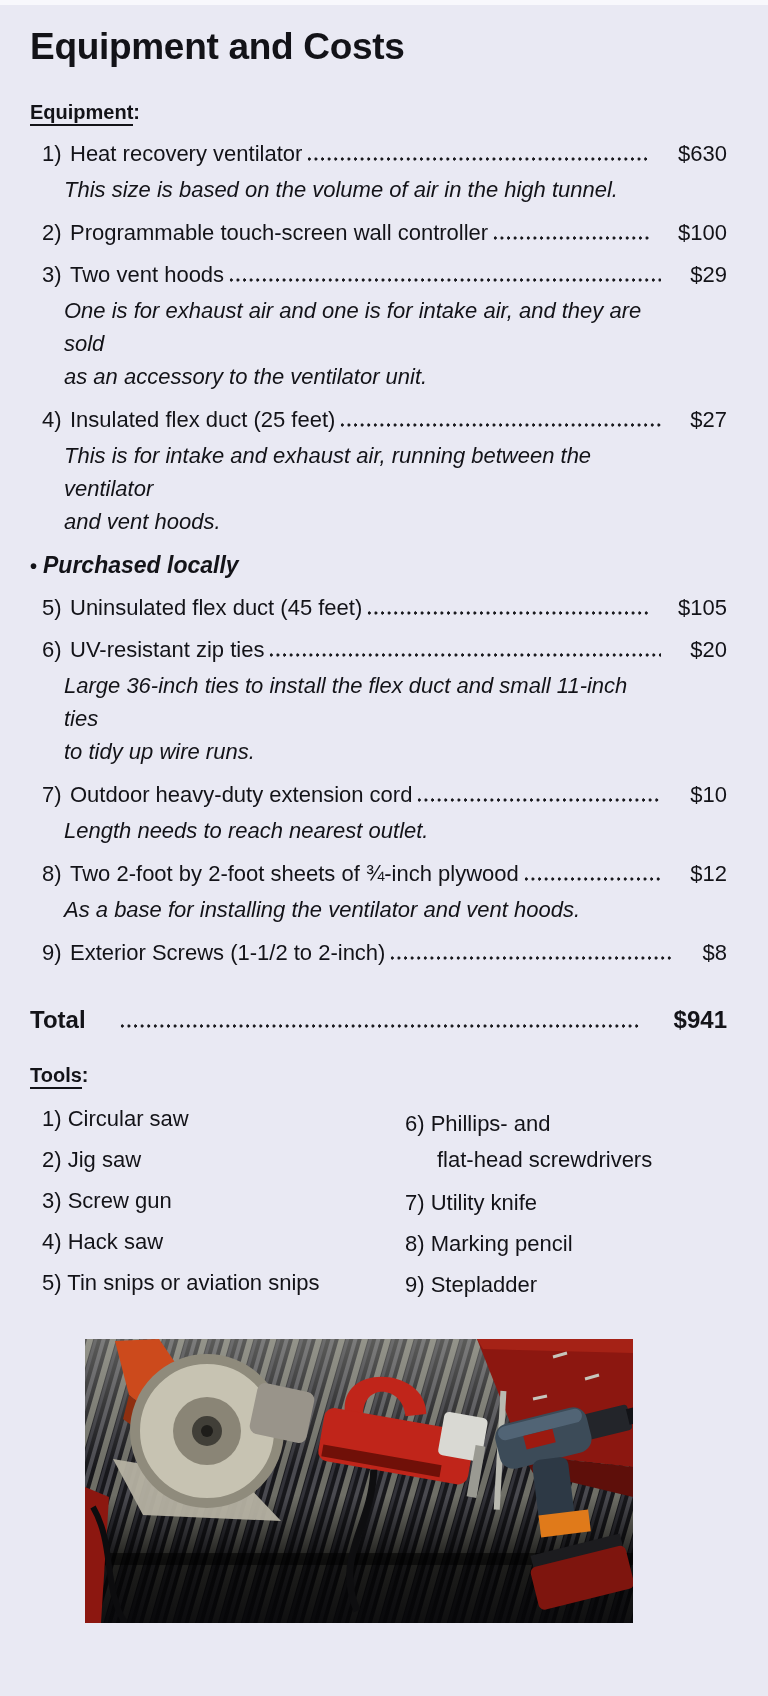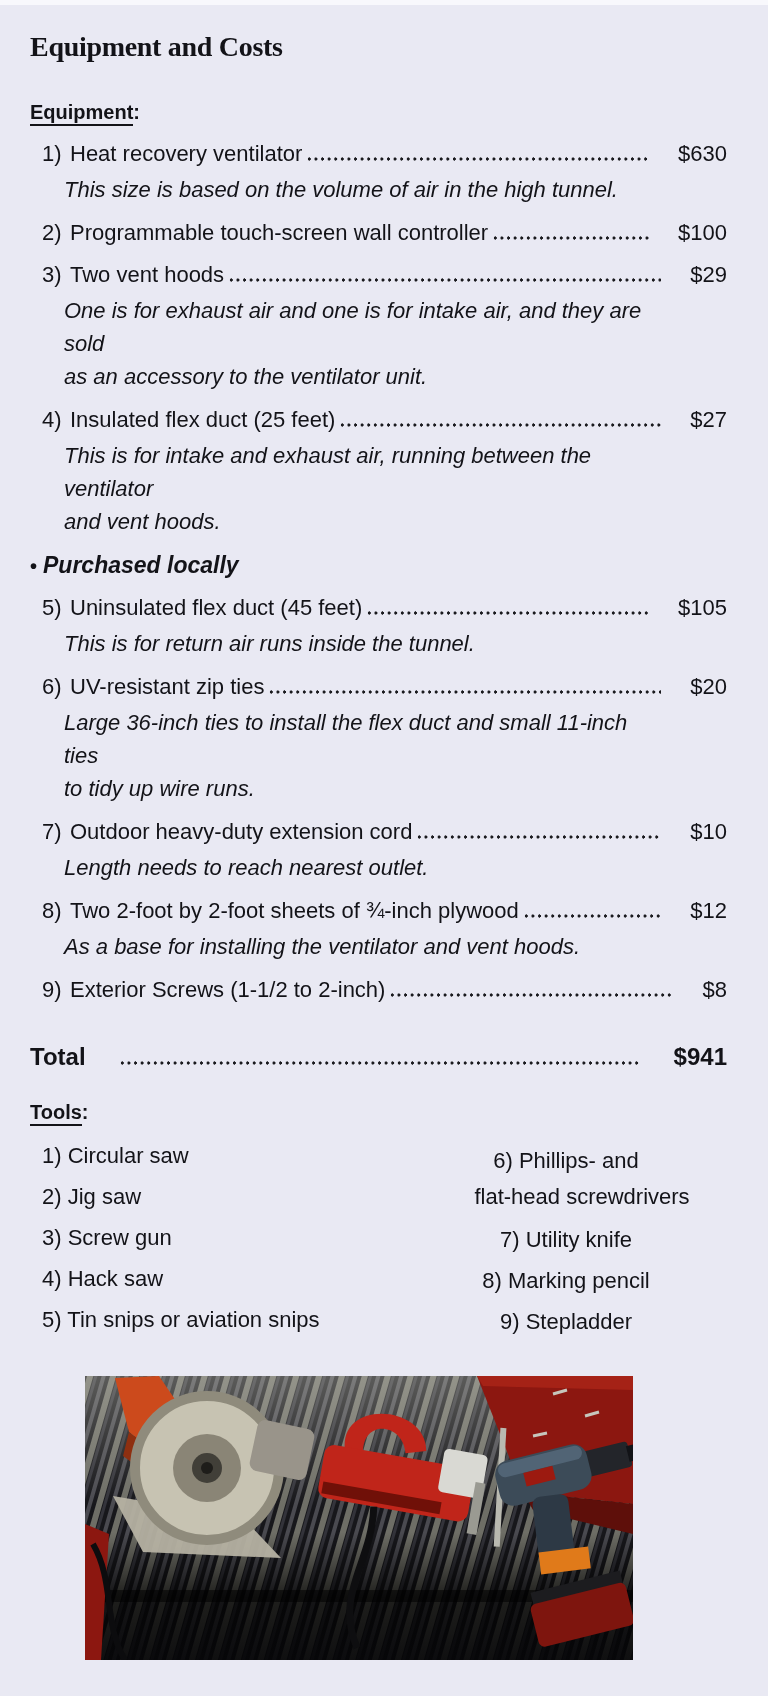--- a/index.html
+++ b/index.html
@@ -6,21 +6,21 @@
   body{
     width:768px;height:1696px;
     background:#e9e9f3;
     overflow:hidden;
     font-family:"Liberation Sans", sans-serif;
     color:#131318;
     position:relative;
   }
   .top-edge{position:absolute;top:0;left:0;width:768px;height:5px;background:#f8f8fc;}
   .page{padding:30px 41px 0 30px;}
-  .doc-title{font-size:28px;font-weight:bold;letter-spacing:-0.3px;line-height:34px;font-family:Liberation Serif, serif;}
+  .doc-title{font-size:37px;font-weight:bold;letter-spacing:-0.3px;line-height:34px;}
   .section-heading{font-size:20px;font-weight:bold;margin-top:33px;line-height:30px;}
   .u{border-bottom:2.5px solid #131318;padding-bottom:1px;}
   .group-label{font-size:23px;font-weight:bold;font-style:italic;margin-top:13px;line-height:29px;}
   .bullet{font-style:normal;font-size:20px;margin-right:6px;}
   .item-row{display:flex;align-items:baseline;margin:12px 0 0 12px;font-size:22px;line-height:30px;}
   .item-row .num{width:28px;flex:0 0 auto;}
   .item-row .iname{white-space:nowrap;flex:0 0 auto;}
   .item-row .price{flex:0 0 auto;white-space:nowrap;margin-left:24px;}
   .leader{
     flex:1 1 auto;min-width:12px;height:4px;align-self:baseline;
@@ -30,21 +30,21 @@
   }
   .note{
     font-size:22px;font-style:italic;line-height:33px;
     margin:4px 60px 0 34px;white-space:pre-line;
   }
   .total-row{display:flex;align-items:baseline;font-size:24px;font-weight:bold;margin-top:37px;line-height:30px;gap:29px;}
   .total-row .leader{margin-bottom:1px;}
   .tools-heading{margin-top:25px;}
   .tools-cols{display:flex;margin-top:16px;gap:10px;}
   .tools-col-left{width:353px;flex:0 0 auto;margin-left:12px;}
-  .tools-col-right{flex:1 1 auto;text-align:center;}
+  .tools-col-right{flex:1 1 auto;}
   .tool-item{
     font-size:22px;line-height:26px;margin-bottom:15px;
     padding-left:32px;text-indent:-32px;white-space:pre-line;
   }
   .tool-item.two-line{line-height:36px;margin-bottom:12px;}
   .photo-wrap{margin:26px 0 0 55px;width:548px;height:284px;}
   .photo-wrap svg{display:block;width:548px;height:284px;}
 </style>
 </head>
 <body>
@@ -87,21 +87,20 @@
       </div>
       <div class="note">This is for intake and exhaust air, running between the ventilator
 and vent hoods.</div>
       <div class="group-label"><span class="bullet">•</span><span>Purchased locally</span></div>
       <div class="item-row">
         <span class="num">5)</span>
         <span class="iname">Uninsulated flex duct (45 feet)</span>
         <span class="leader"></span>
         <span class="price">$105</span>
       </div>
-      <div class="note">This is for return air runs inside the tunnel.</div>
       <div class="item-row">
         <span class="num">6)</span>
         <span class="iname">UV-resistant zip ties</span>
         <span class="leader"></span>
         <span class="price">$20</span>
       </div>
       <div class="note">Large 36-inch ties to install the flex duct and small 11-inch ties
 to tidy up wire runs.</div>
       <div class="item-row">
         <span class="num">7)</span>

